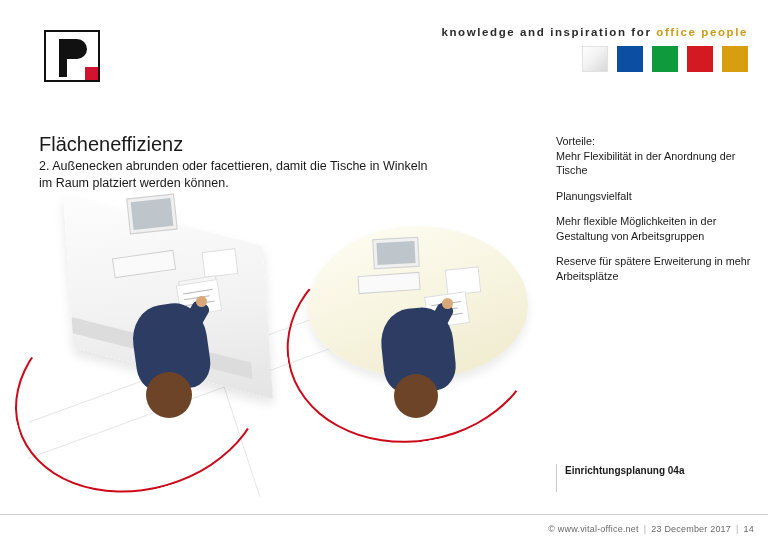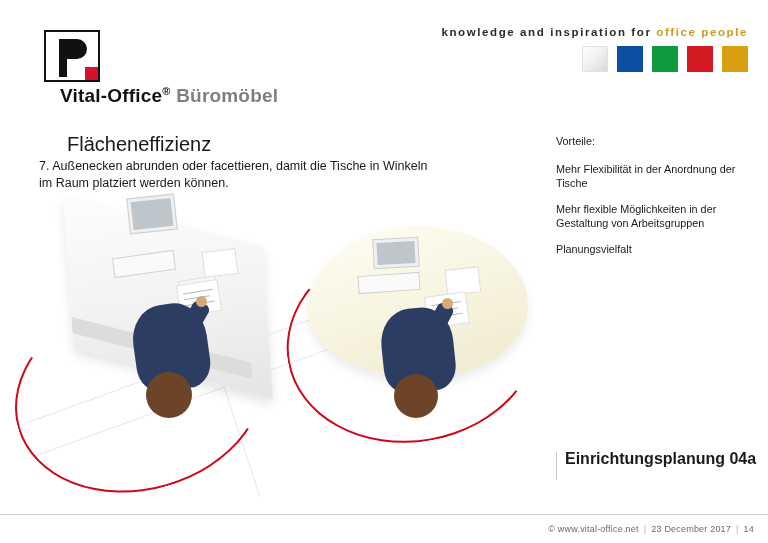--- a/index.html
+++ b/index.html
@@ -113,21 +113,20 @@
     font-weight: bold;
   }
 
   
   .title {
     position: absolute;
     left: 39px;
     top: 133px;
     font-size: 20px;
     color: #1a1a1a;
-    margin-left: 28px;
   }
   .subtitle {
     position: absolute;
     left: 39px;
     top: 158px;
     width: 400px;
     font-size: 12.5px;
     line-height: 17px;
     color: #1a1a1a;
   }
@@ -139,29 +138,28 @@
     top: 134px;
     width: 196px;
     font-size: 10.8px;
     line-height: 14.5px;
     color: #1a1a1a;
   }
   .benefits .item {
     margin-bottom: 11px;
   }
   .benefits .heading {
-    margin-bottom: 13px;
   }
 
   .footer-block {
     position: absolute;
     left: 556px;
-    top: 452px;
+    top: 464px;
     width: 200px;
-    font-size: 16px;
+    font-size: 10px;
     line-height: 14px;
     color: #1a1a1a;
     border-left: 1px solid #c9c9c9;
     padding-left: 8px;
   }
   .footer-block .gap {
     height: 14px;
   }
   .footer-block .bold {
     font-weight: bold;
@@ -330,26 +328,25 @@
     <div class="swatch" style="background:#d31a22"></div>
     <div class="swatch" style="background:#d99e10"></div>
   </div>
 
   <div class="logo-wrap">
     <div class="logo-mark">
       <div class="bar"></div>
       <div class="bowl"></div>
       <div class="red"></div>
     </div>
-    <div class="logo-text"><span>Vital-Office</span><span class="reg">®</span><span class="sub"> Büromöbel</span></div>
   </div>
 </div>
 
 <div class="title">Flächeneffizienz</div>
-<div class="subtitle">7. Außenecken abrunden oder facettieren, damit die Tische in Winkeln im Raum platziert werden können.</div>
+<div class="subtitle">2. Außenecken abrunden oder facettieren, damit die Tische in Winkeln im Raum platziert werden können.</div>
 
 <div class="illus">
 
   <div class="floor-line" style="left:0;top:236px;width:300px;transform:rotate(-20deg);"></div>
   <div class="floor-line" style="left:0;top:272px;width:330px;transform:rotate(-20deg);"></div>
   <div class="floor-line" style="left:170px;top:120px;width:200px;transform:rotate(72deg);"></div>
 
   <div class="desk-l">
     <div class="top"></div>
     <div class="edge"></div>
@@ -401,22 +398,23 @@
     <div class="hand" style="left:74px;top:0px;width:11px;height:11px;"></div>
     <div class="head" style="left:26px;top:76px;width:44px;height:44px;"></div>
   </div>
 
   <div class="arc" style="left:258px;top:52px;width:250px;height:200px;border-color:#cc0a19;border-top-color:transparent;border-right-color:transparent;transform:rotate(-10deg);"></div>
 </div>
 
 <div class="benefits">
   <div class="heading">Vorteile:</div>
   <div class="item">Mehr Flexibilität in der Anordnung der Tische</div>
+  <div class="item">Planungsvielfalt</div>
   <div class="item">Mehr flexible Möglichkeiten in der Gestaltung von Arbeitsgruppen</div>
-  <div class="item">Planungsvielfalt</div>
+  <div class="item">Reserve für spätere Erweiterung in mehr Arbeitsplätze</div>
 </div>
 
 <div class="footer-block">
   <div class="bold">Einrichtungsplanung 04a</div>
   <div class="gap"></div>
 </div>
 
 <div class="bottom-rule"></div>
 <div class="bottom-meta">
   <span>©  www.vital-office.net</span><span class="sep">|</span><span>23 December 2017</span><span class="sep">|</span><span>14</span>

